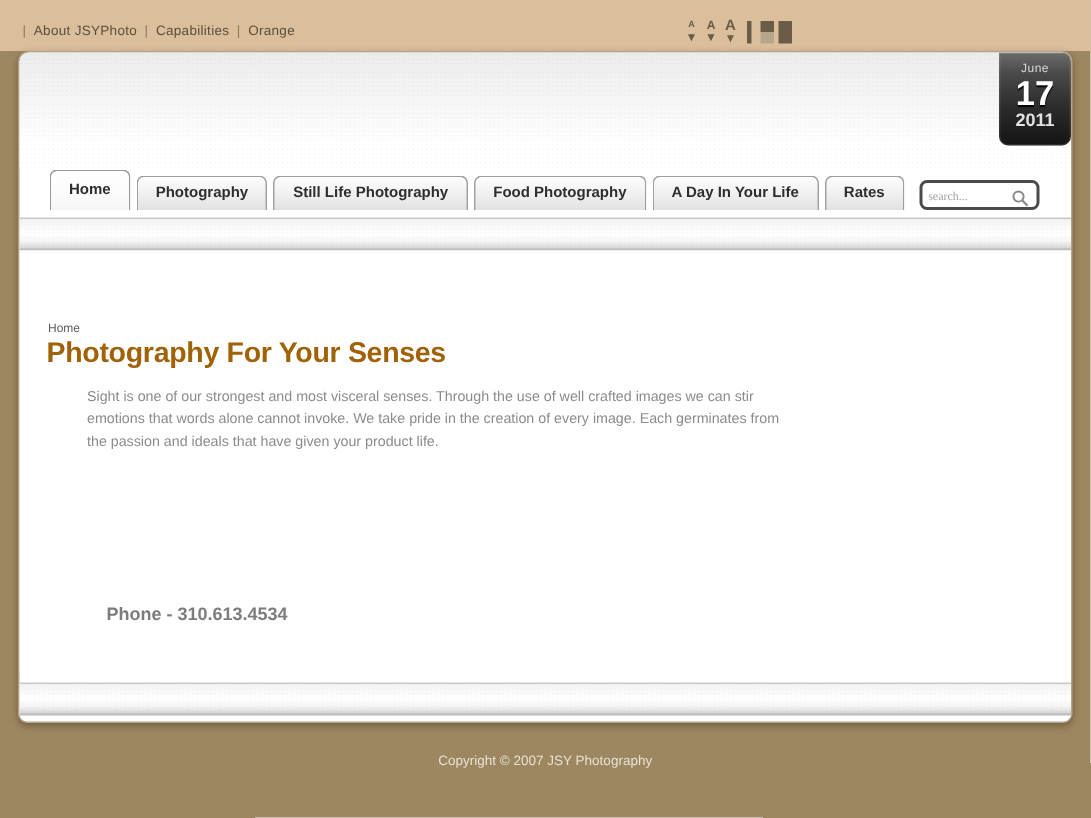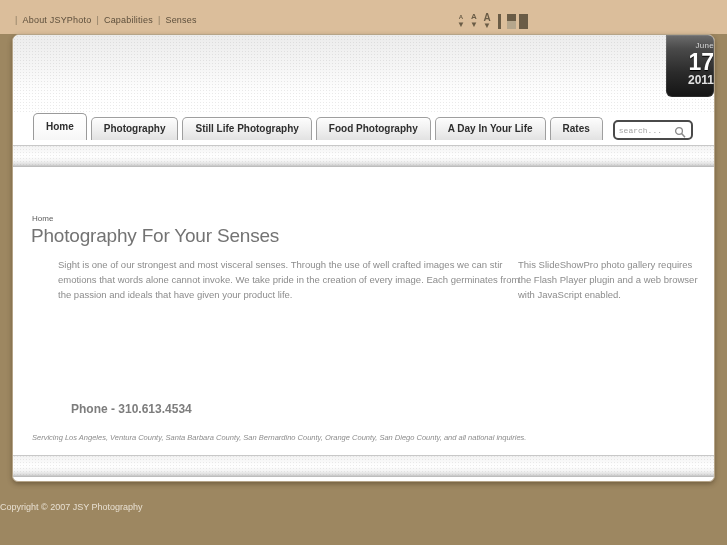--- a/index.html
+++ b/index.html
@@ -111,21 +111,21 @@
   }
 
   
   .datebadge {
     position: absolute;
     left: 653px; top: 0px;
     width: 48px; height: 62px;
     background: linear-gradient(to bottom, #6d6d6d 0%, #4a4a4a 22%, #2b2b2b 60%, #141414 100%);
     border-radius: 0 0 6px 6px;
     color: #fff;
-    text-align: right;
+    text-align: center;
     z-index: 4;
     box-shadow: inset 0 0 0 1px rgba(255,255,255,.10);
   }
   .datebadge .mo {
     font-size: 8px;
     margin-top: 6px;
     color: #d8d8d8;
     letter-spacing: .3px;
   }
   .datebadge .dy {
@@ -186,21 +186,21 @@
     border: 2px solid #4a4a4a;
     border-radius: 5px;
     box-sizing: border-box;
   }
   .searchbox input {
     position: absolute;
     left: 4px; top: 2px;
     width: 54px; height: 13px;
     border: 0; outline: 0; padding: 0;
     background: transparent;
-    font-family: Liberation Mono, monospace;
+    font-family: Liberation Serif, serif;
     font-size: 8px;
     color: #6e6e6e;
   }
   .searchbox input::placeholder { color: #a3a3a3; }
   .mag {
     position: absolute;
     right: 5px; top: 4px;
     width: 12px; height: 12px;
   }
 
@@ -232,22 +232,22 @@
   .breadcrumb {
     position: absolute;
     left: 19px; top: 47px;
     font-size: 8px;
     color: #5c5c5c;
   }
   .pagetitle {
     position: absolute;
     left: 18px; top: 58px;
     font-size: 19px;
-    font-weight: normal;
-    color: #737373;
+    font-weight: bold;
+    color: #a16207;
     letter-spacing: -.2px;
   }
 
   .bodytext {
     position: absolute;
     left: 21px; top: 90px;
     width: 472px;
     font-size: 9.5px;
     line-height: 15px;
     color: #8c8c8c;
@@ -293,31 +293,31 @@
     position: absolute;
     left: 0; top: 0; right: 0; bottom: 0;
     background-image: radial-gradient(rgba(150,150,150,.18) 0.5px, transparent 0.6px);
     background-size: 3px 3px;
   }
 
   .footer {
     position: absolute;
     left: 0; top: 502px;
     width: 727px;
-    text-align: left;
+    text-align: center;
     font-size: 9px;
     color: #e8e0d2;
   }
 </style>
 </head>
 <body>
 
 <div class="topband">
   <div class="toplinks">
-    <span class="sep">|</span><a href="#">About JSYPhoto</a><span class="sep">|</span><a href="#">Capabilities</a><span class="sep">|</span><a href="#">Senses</a>
+    <span class="sep">|</span><a href="#">About JSYPhoto</a><span class="sep">|</span><a href="#">Capabilities</a><span class="sep">|</span><a href="#">Orange</a>
   </div>
 
   <div class="toolicons">
     <div class="fsz">
       <span class="a small">A</span>
       <span class="arw">▼</span>
     </div>
     <div class="fsz">
       <span class="a mid">A</span>
       <span class="arw">▼</span>
@@ -360,21 +360,19 @@
       </div>
     </div>
   </div>
 
   <div class="tabline"></div>
 
   <div class="content">
     <div class="breadcrumb">Home</div>
     <div class="pagetitle">Photography For Your Senses</div>
     <div class="bodytext">Sight is one of our strongest and most visceral senses. Through the use of well crafted images we can stir emotions that words alone cannot invoke. We take pride in the creation of every image. Each germinates from the passion and ideals that have given your product life.</div>
-    <div class="sidetext">This SlideShowPro photo gallery requires the Flash Player plugin and a web browser with JavaScript enabled.</div>
     <div class="phone">Phone - 310.613.4534</div>
-    <div class="servicing">Servicing Los Angeles, Ventura County, Santa Barbara County, San Bernardino County, Orange County, San Diego County, and all national inquiries.</div>
   </div>
 
   <div class="bottomstrip"></div>
 </div>
 
 <div class="footer">Copyright © 2007 JSY Photography</div>
 
 </body></html>

